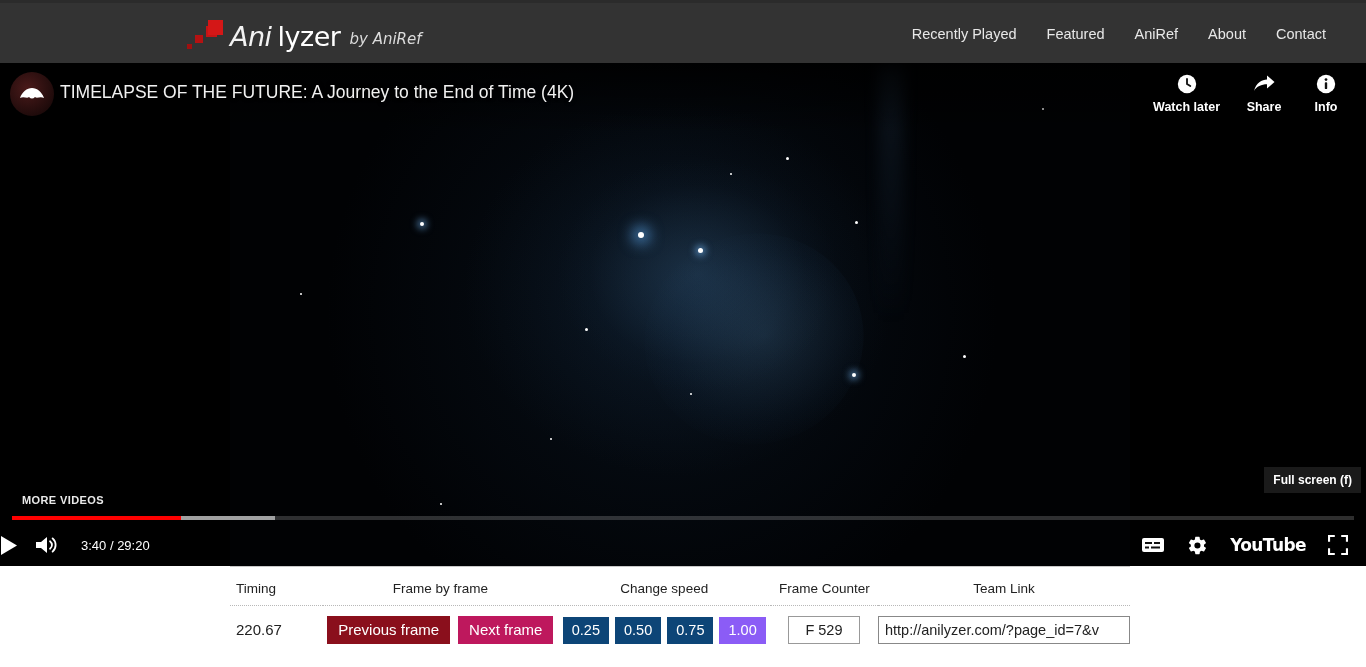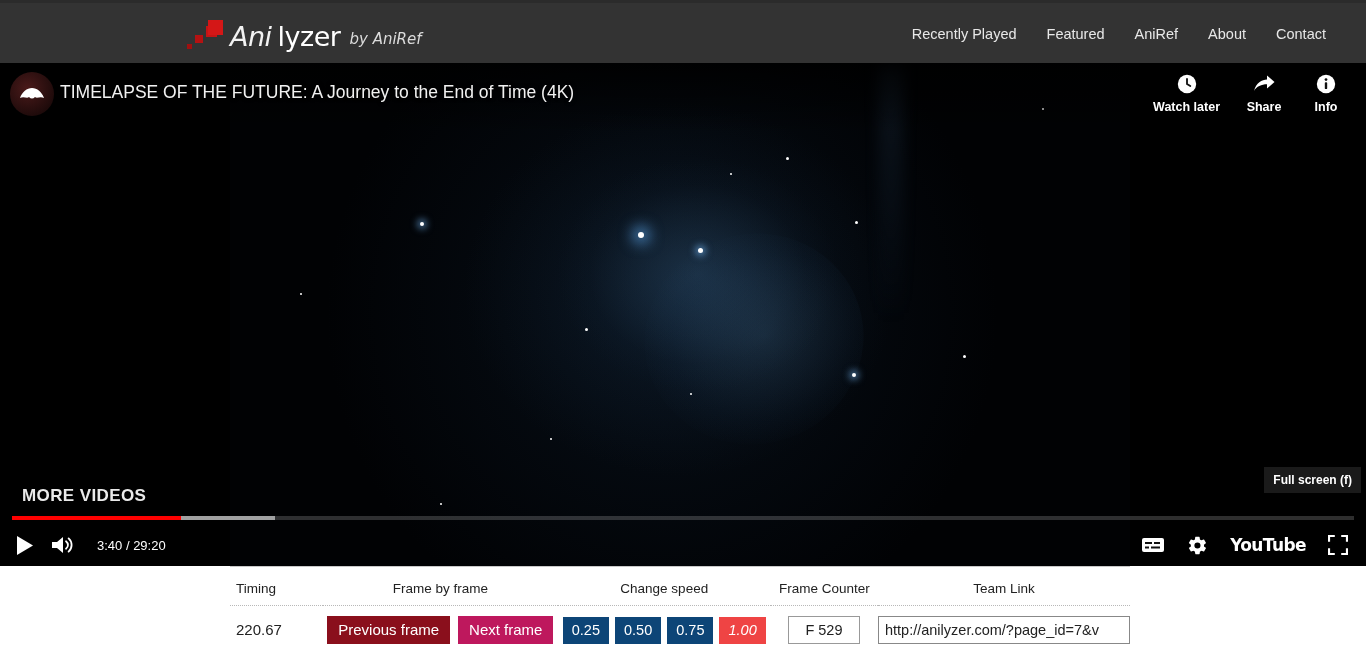--- a/index.html
+++ b/index.html
@@ -114,21 +114,21 @@
   }
   .tr-action .tr-icon { height: 26px; display: flex; align-items: center; }
   .tr-action .tr-label {
     color: #ffffff; font-size: 12.5px; font-weight: bold;
     margin-top: 3px; white-space: nowrap;
     text-shadow: 0 0 4px rgba(0,0,0,0.9);
   }
 
   .more-videos {
     position: absolute; left: 22px; bottom: 60px;
-    color: #eaeaea; font-size: 17px; font-weight: bold;
+    color: #eaeaea; font-size: 11px; font-weight: bold;
     letter-spacing: 0.4px; cursor: pointer;
   }
   .video-caption {
     position: absolute; left: 0; right: 0; bottom: 13px;
     text-align: center; color: #d2d2d2;
     font-size: 10.5px; font-weight: bold; letter-spacing: 1.5px;
   }
   .video-caption .cap-sep { margin: 0 6px; opacity: 0.65; }
 
   .fs-tooltip {
@@ -150,21 +150,21 @@
   .progress-played {
     position: absolute; left: 0; top: 0; height: 4px; width: 12.6%;
     background: #ff0000;
   }
 
   .controls-row {
     position: absolute; left: 0; right: 0; bottom: 0;
     height: 42px; display: flex; align-items: center;
   }
   .ctrl { cursor: pointer; display: flex; align-items: center; justify-content: center; }
-  .ctrl-left { display: flex; align-items: center; padding-left: 16px; gap: 18px; }
+  .ctrl-left { display: flex; align-items: center; gap: 18px; }
   .ctrl-right { display: flex; align-items: center; margin-left: auto; padding-right: 18px; gap: 22px; }
   .time-display {
     color: #ffffff; font-size: 13px; margin-left: 4px; white-space: nowrap;
   }
   .yt-wordmark {
     color: #ffffff; font-family: "DejaVu Sans", sans-serif;
     font-weight: bold; font-size: 17px; letter-spacing: -0.6px;
     cursor: pointer;
   }
 
@@ -382,21 +382,21 @@
             <div class="cell-flex">
               <button class="btn-frame btn-prev" style="background: rgb(138, 15, 28);">Previous frame</button>
               <button class="btn-frame btn-next" style="background: #be185d;">Next frame</button>
             </div>
           </td>
           <td>
             <div class="cell-flex" style="gap:6px;">
               <button class="btn-speed" style="background: rgb(13, 69, 119);">0.25</button>
               <button class="btn-speed" style="background: rgb(13, 69, 119);">0.50</button>
               <button class="btn-speed" style="background: rgb(13, 69, 119);">0.75</button>
-              <button class="btn-speed" style="background: #ef4444; font-style: italic;">1.00</button>
+              <button class="btn-speed" style="background: #8b5cf6;">1.00</button>
             </div>
           </td>
           <td>
             <div class="cell-flex">
               <input class="input-counter" type="text" value="F 5298" style="">
             </div>
           </td>
           <td>
             <div class="cell-flex">
               <input class="input-link" type="text" value="http://anilyzer.com/?page_id=7&amp;v" style="">

